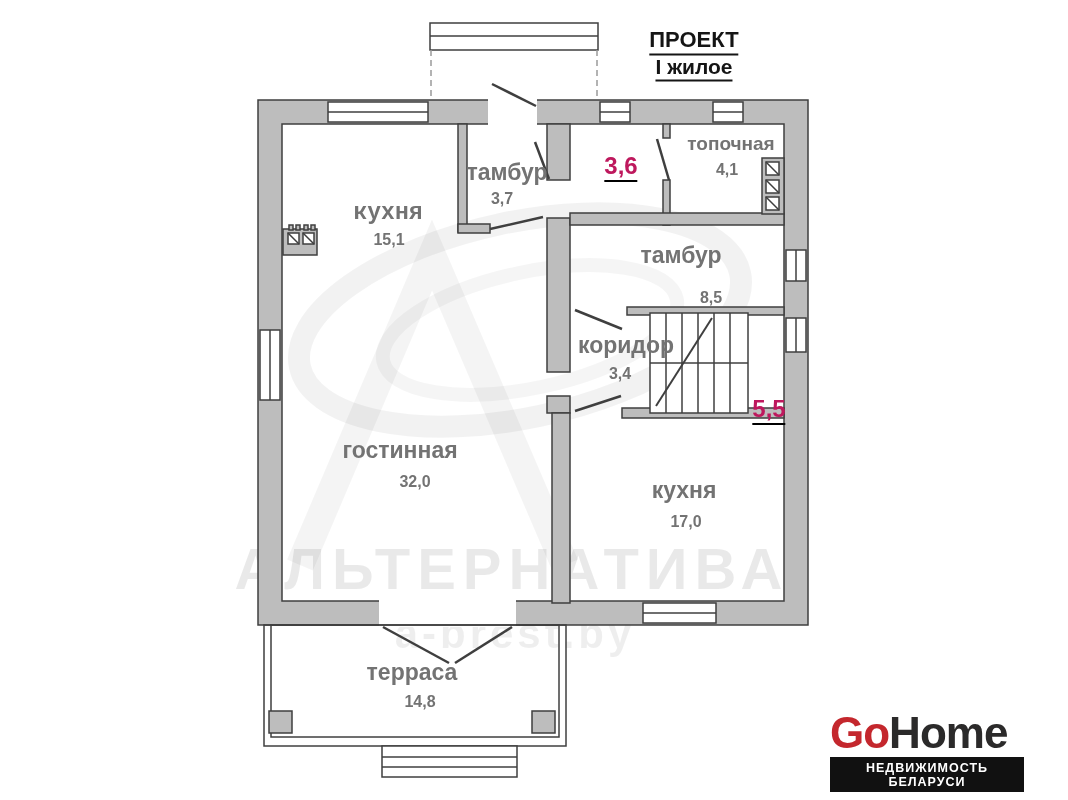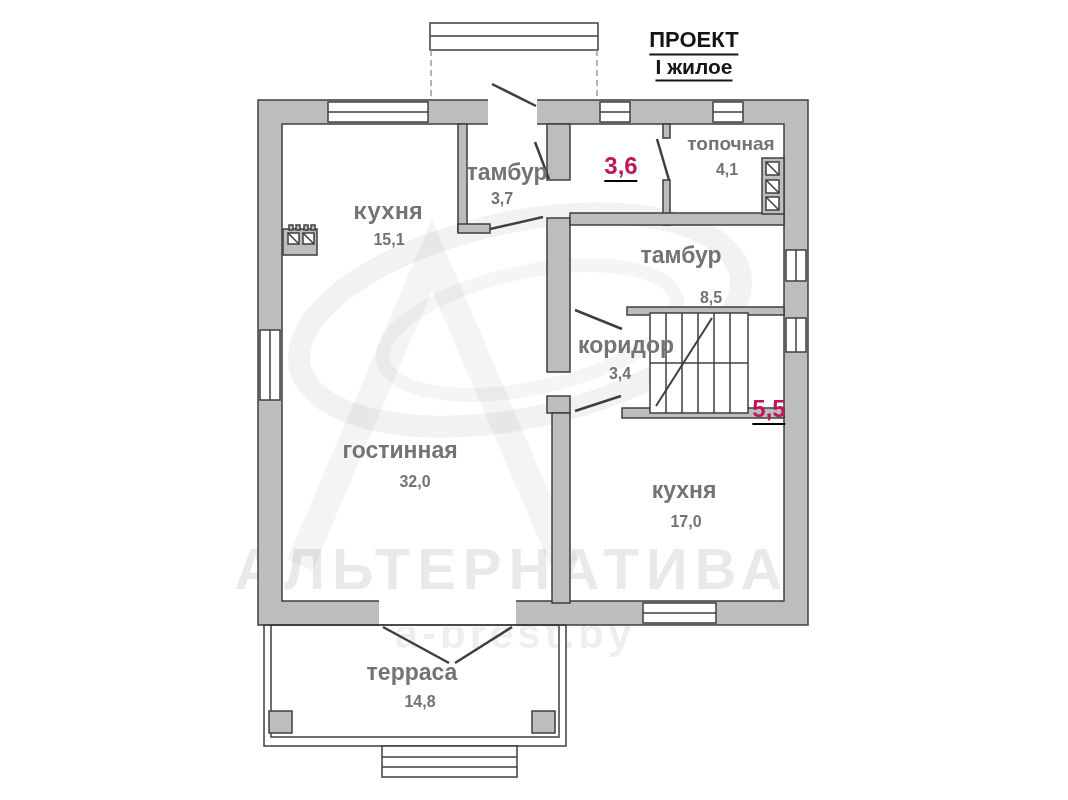--- a/index.html
+++ b/index.html
@@ -190,14 +190,20 @@
 
   <div class="lbl name" style="left:400px;top:450px;">гостинная</div>
   <div class="lbl num" style="left:402px;top:482px;margin-left:13px;">32,0</div>
 
   <div class="lbl name" style="left:684px;top:490px;">кухня</div>
   <div class="lbl num" style="left:686px;top:522px;">17,0</div>
 
   <div class="lbl name" style="left:412px;top:672px;">терраса</div>
   <div class="lbl num" style="left:420px;top:702px;">14,8</div>
 
+  <div id="logo">
+    <div id="logo-word">
+      <span id="logo-go" style="color: rgb(196, 39, 45);">Go</span><span id="logo-home" style="color: rgb(43, 42, 42);">Home</span>
+    </div>
+    <div id="logo-bar">НЕДВИЖИМОСТЬ БЕЛАРУСИ</div>
+  </div>
 
 </div>
 
 </body></html>

